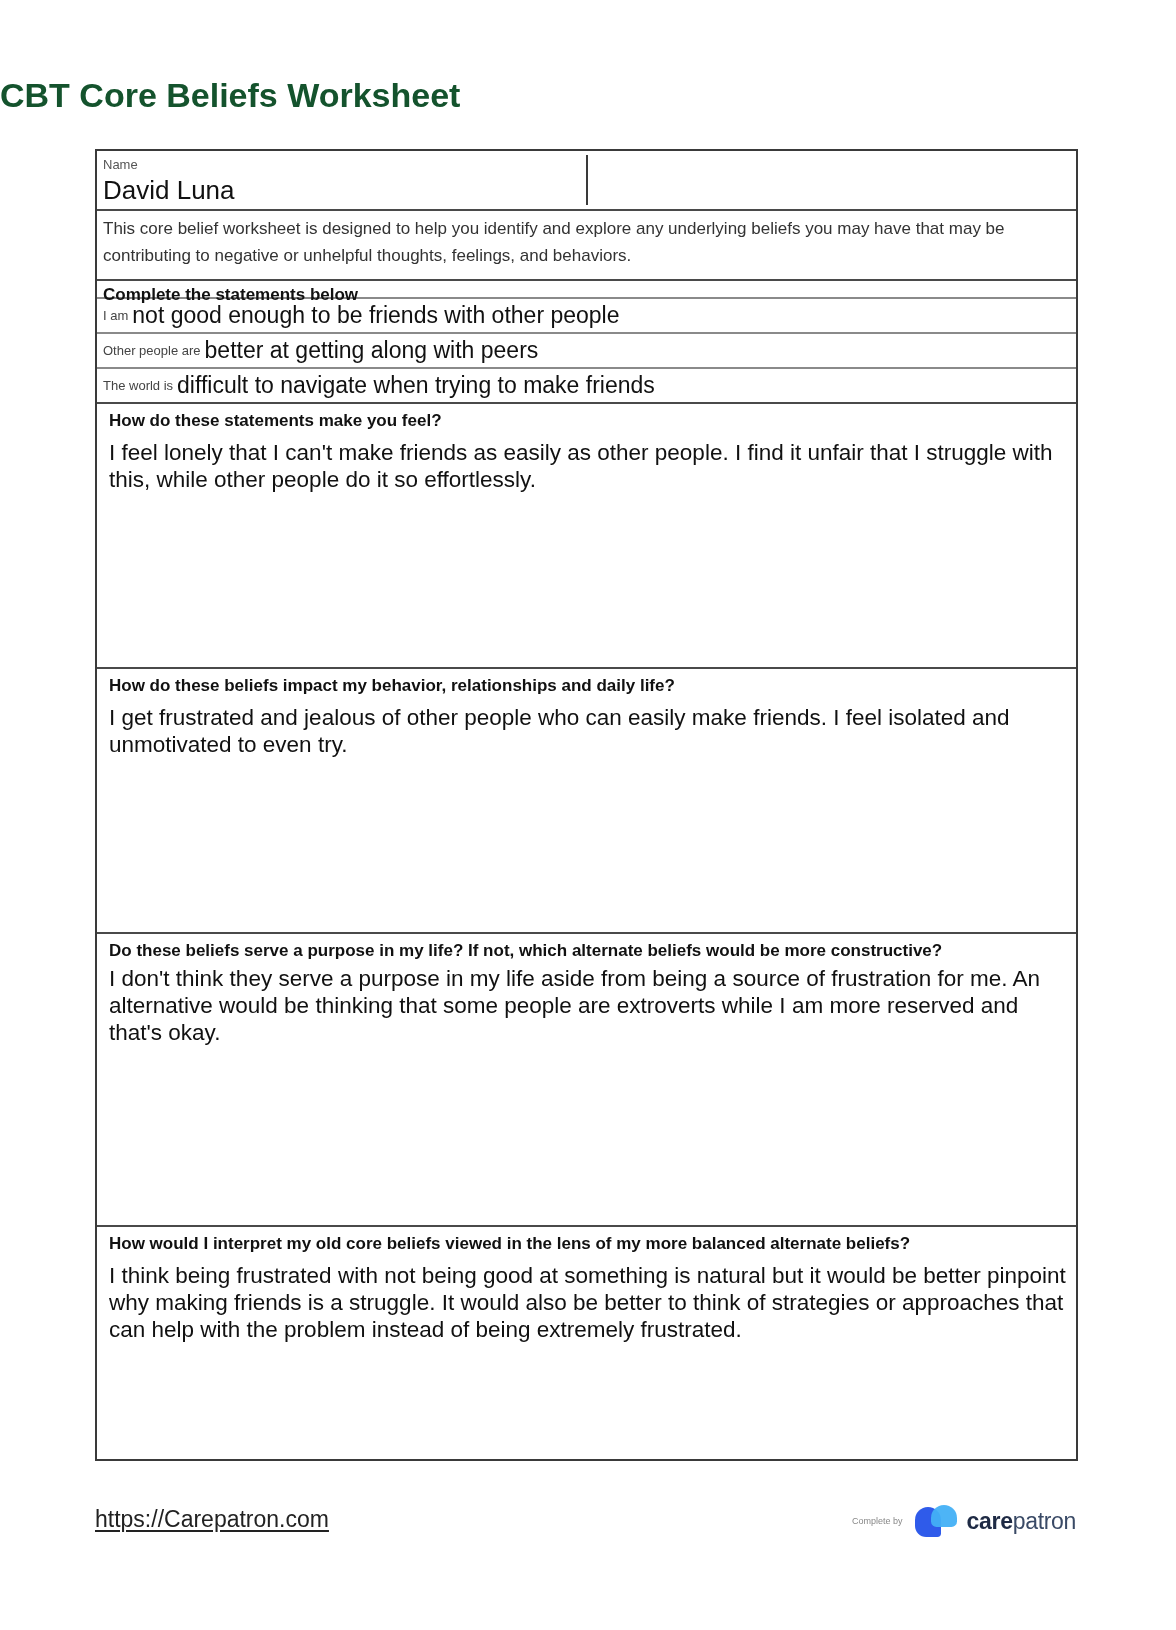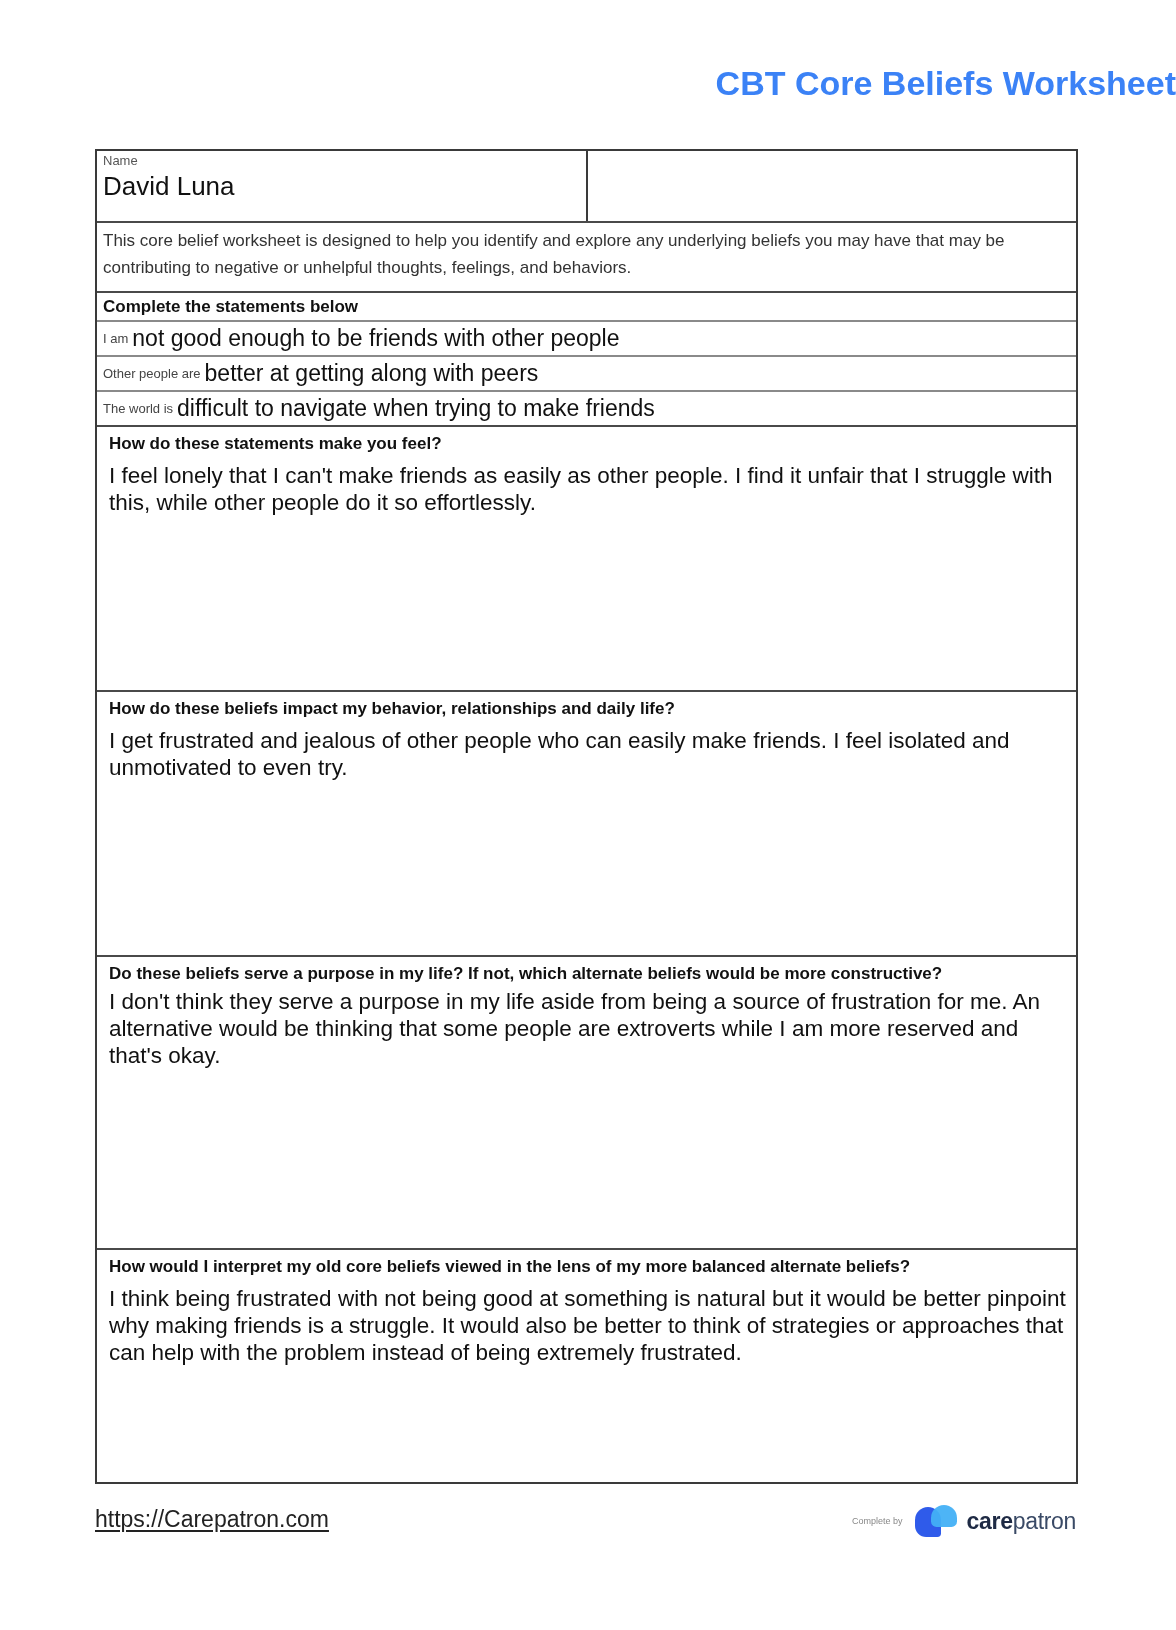--- a/index.html
+++ b/index.html
@@ -1,38 +1,38 @@
 <!DOCTYPE html>
 <html><head>
 <meta charset="utf-8">
 <style>
   html, body { margin: 0; padding: 0; background: #ffffff; }
   body {
     width: 1176px; height: 1630px; position: relative; overflow: hidden;
     font-family: "Liberation Sans", "DejaVu Sans", sans-serif; color: #111;
   }
   .title {
-    position: absolute; left: 0; width: 1176px; top: 64px;
-    text-align: right; font-weight: bold; font-size: 34px; color: #3b82f6;
+    position: absolute; left: 0; width: 1176px; top: 76px;
+    text-align: left; font-weight: bold; font-size: 34px; color: #14532d;
   }
   .sheet {
     position: absolute; left: 95px; top: 149px; width: 983px;
     border: 2px solid #3a3a3a; box-sizing: border-box;
   }
   .row { border-bottom: 2px solid #4a4a4a; box-sizing: border-box; position: relative; }
   .row.thin { border-bottom: 2px solid #8a8a8a; }
   .row:last-child { border-bottom: none; }
-  .header-row { display: flex; height: 72px; }
+  .header-row { display: flex; height: 60px; align-items: center; }
   .header-cell { flex: 0 0 auto; padding: 3px 5px 0 6px; box-sizing: border-box; }
   .header-cell.name { width: 491px; border-right: 2px solid #3a3a3a; }
   .header-cell.date { flex: 1; }
   .field-label { font-size: 13px; color: #555; line-height: 14px; }
   .field-value { font-size: 26px; color: #111; line-height: 30px; margin-top: 3px; }
   .intro { height: 70px; padding: 4px 6px 0 6px; font-size: 17px; color: #333; line-height: 27px; }
-  .section-head { height: 29px; padding: 2px 6px 0 6px; font-size: 17px; font-weight: bold; color: #111; line-height: 24px; }
+  .section-head { height: 18px; padding: 2px 6px 0 6px; font-size: 17px; font-weight: bold; color: #111; line-height: 24px; }
   .stmt { height: 35px; padding: 0 6px; display: flex; align-items: center; white-space: nowrap; }
   .stmt .prefix { font-size: 13px; color: #444; margin-right: 4px; }
   .stmt .answer { font-size: 23px; color: #111; }
   .qa { padding: 4px 6px 0 12px; box-sizing: border-box; }
   .qa .q { font-size: 17px; font-weight: bold; color: #111; line-height: 26px; }
   .qa .a { font-size: 22.5px; color: #111; line-height: 27px; margin-top: 5px; }
   .qa1 { height: 265px; }
   .qa2 { height: 265px; }
   .qa3 { height: 293px; }
   .qa4 { height: 232px; }

